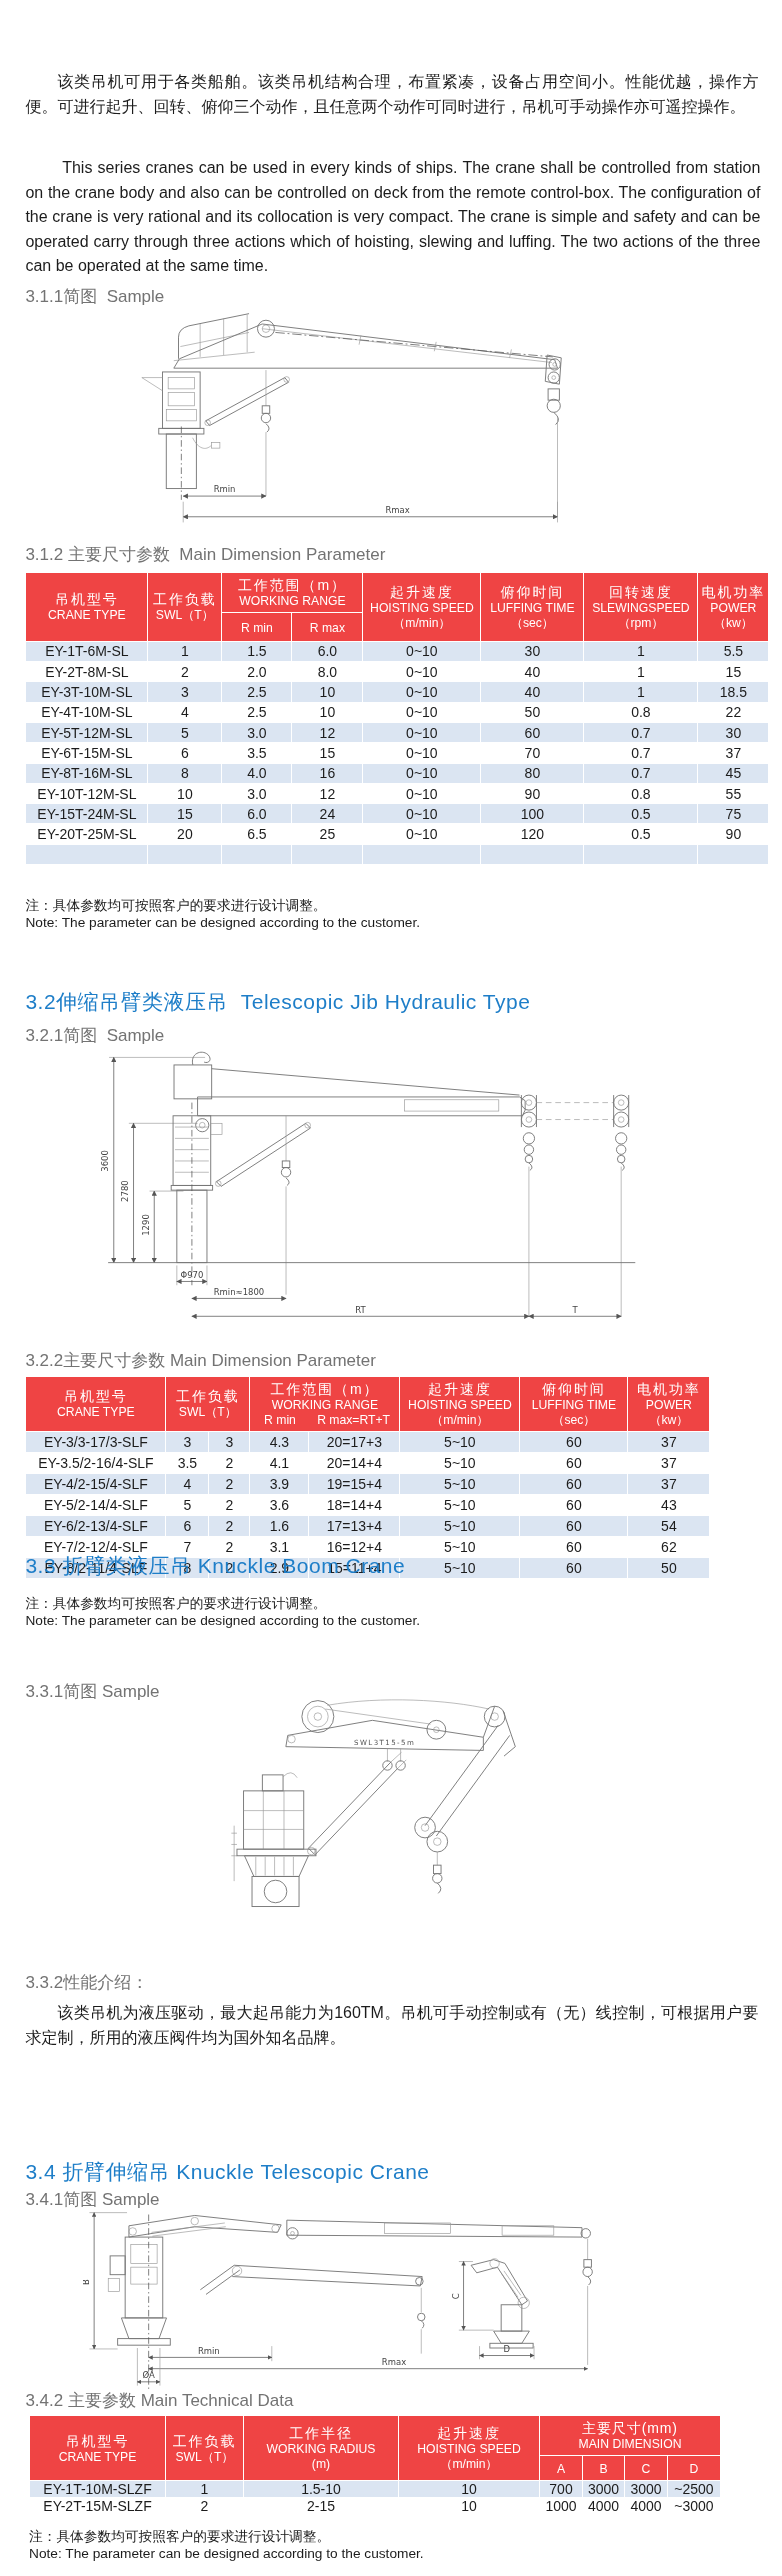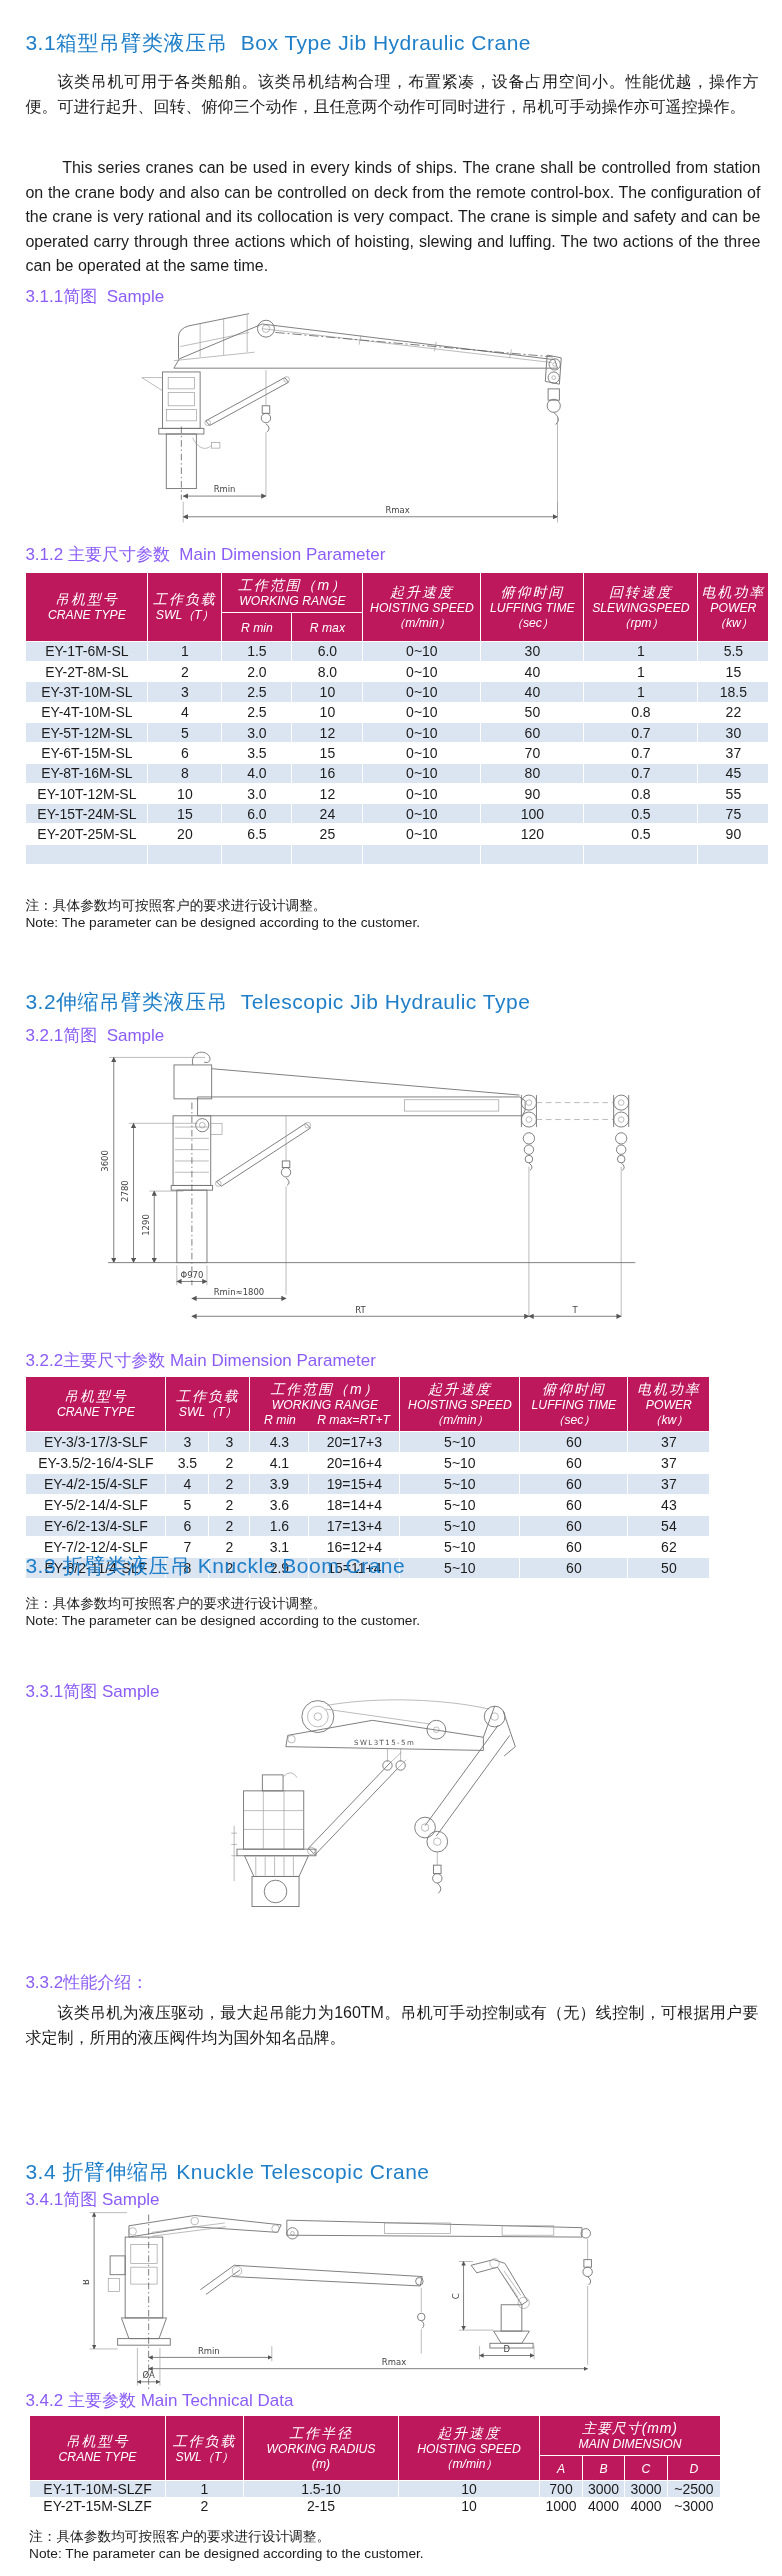--- a/index.html
+++ b/index.html
@@ -1,27 +1,27 @@
 <!DOCTYPE html>
 <html style="font-size:15px"><head>
 <meta charset="utf-8">
 <style>
   html,body{margin:0;padding:0;background:#fff;}
   .page{position:relative;width:782px;height:2576px;background:#fff;overflow:hidden;
         font-family:"Liberation Sans","DejaVu Sans",sans-serif;color:#1c1c1c;}
   .abs{position:absolute;}
   .sec-h{font-size:21px;color:#1e7ec8;letter-spacing:0.5px;white-space:pre;}
-  .sub-h{font-size:17px;color:#8b5cf6;white-space:pre;}
+  .sub-h{font-size:17px;color:#737373;white-space:pre;}
   .para{font-size:16px;line-height:25.4px;text-align:justify;}
   .para-en{font-size:16px;line-height:24.5px;text-align:justify;}
   .note{font-size:13.7px;line-height:16.5px;}
   
   table.ptable{border-collapse:separate;border-spacing:1.9px;table-layout:fixed;}
-  table.ptable th{background:#be185d;color:#fff;font-weight:normal;text-align:center;
-                  vertical-align:middle;padding:2.8px 0.9px;font-style:italic;}
+  table.ptable th{background:#ef4444;color:#fff;font-weight:normal;text-align:center;
+                  vertical-align:middle;padding:2.8px 0.9px;}
   table.ptable td{text-align:center;font-size:14px;color:#1c1c1c;padding:0 0.9px;overflow:hidden;white-space:nowrap;}
   table.ptable tbody tr:nth-child(odd) td{background:#dbe5f2;}
   .h-cn{font-size:14px;letter-spacing:1.9px;line-height:18px;}
   .h-en{font-size:12.2px;letter-spacing:0;line-height:15px;}
   .h-u{font-size:12.2px;line-height:15px;}
   .t1 td{height:19.3px;}
   .t2 td{height:20px;}
   .t3 td{height:14px;}
   .subsplit{display:flex;width:100%;}
   .subsplit span{display:block;font-size:12.2px;line-height:14px;}
@@ -30,21 +30,20 @@
   .lt{fill:none;stroke:#999;stroke-width:.7;}
   .dim{fill:none;stroke:#555;stroke-width:.8;}
   text.dl{font-size:9px;fill:#444;text-anchor:middle;font-family:"DejaVu Sans",sans-serif;}
   text.bl{font-size:7.5px;fill:#555;letter-spacing:1.5px;text-anchor:middle;font-family:"DejaVu Sans",sans-serif;}
 </style>
 </head>
 <body>
 
 <div class="page">
 
-  <div class="abs sec-h" style="top:29px;left:25.4px;">3.1箱型吊臂类液压吊  Box Type Jib Hydraulic Crane</div>
   <div class="abs para" style="top:69px;left:25.4px;width:733px;text-indent:2em;">该类吊机可用于各类船舶。该类吊机结构合理，布置紧凑，设备占用空间小。性能优越，操作方便。可进行起升、回转、俯仰三个动作，且任意两个动作可同时进行，吊机可手动操作亦可遥控操作。</div>
   <div class="abs para-en" style="top:156px;left:25.4px;width:735px;text-indent:2.3em;">This series cranes can be used in every kinds of ships. The crane shall be controlled from station on the crane body and also can be controlled on deck from the remote control-box. The configuration of the crane is very rational and its collocation is very compact. The crane is simple and safety and can be operated carry through three actions which of hoisting, slewing and luffing. The two actions of the three can be operated at the same time.</div>
   <div class="abs sub-h" style="top:285px;left:25.4px;">3.1.1简图  Sample</div>
 
   <svg style="left:87px;top:308px;" width="499" height="221" viewBox="0 0 530 235">
     <defs>
       <marker id="a1" viewBox="0 0 10 10" refX="9" refY="5" markerWidth="7" markerHeight="7" orient="auto-start-reverse">
         <path d="M0,0 L10,5 L0,10 z" fill="#555"></path>
       </marker>
     </defs>
@@ -461,21 +460,21 @@
           <td>20=17+3</td>
           <td>5~10</td>
           <td>60</td>
           <td>37</td>
         </tr>
         <tr>
           <td>EY-3.5/2-16/4-SLF</td>
           <td>3.5</td>
           <td>2</td>
           <td>4.1</td>
-          <td>20=16+4</td>
+          <td>20=14+4</td>
           <td>5~10</td>
           <td>60</td>
           <td>37</td>
         </tr>
         <tr>
           <td>EY-4/2-15/4-SLF</td>
           <td>4</td>
           <td>2</td>
           <td>3.9</td>
           <td>19=15+4</td>

